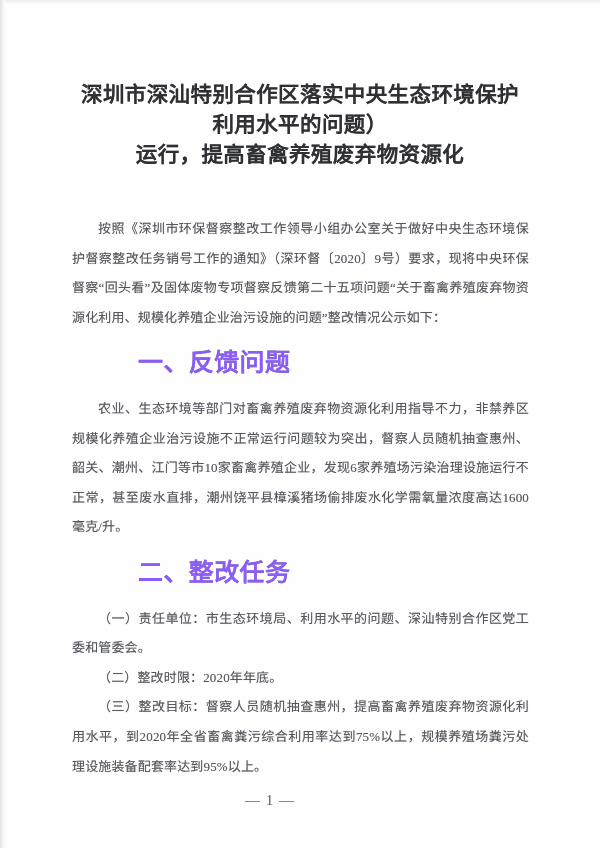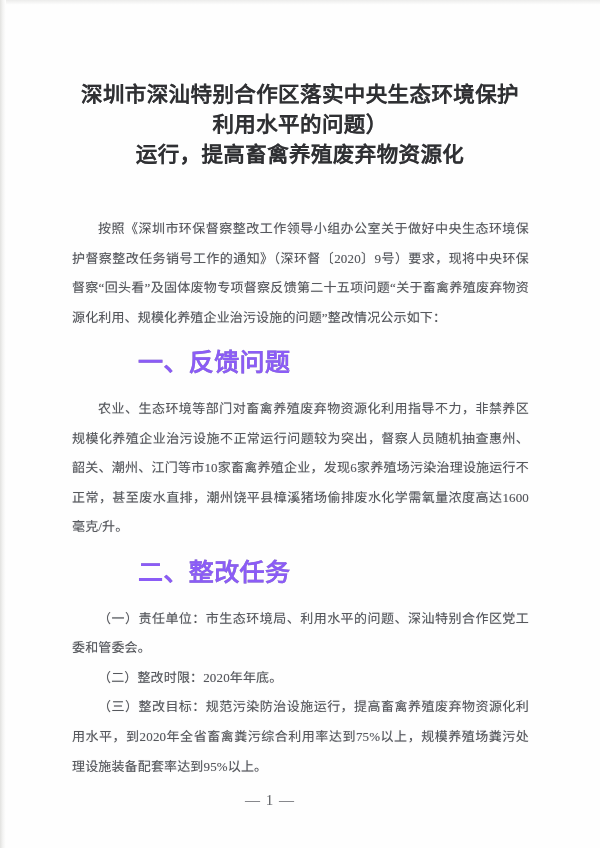--- a/index.html
+++ b/index.html
@@ -130,19 +130,19 @@
       <span class="tline">运行，提高畜禽养殖废弃物资源化</span>
     </h1>
 
     <div class="body-block">
       <p class="para">按照《深圳市环保督察整改工作领导小组办公室关于做好中央生态环境保护督察整改任务销号工作的通知》（深环督〔2020〕9号）要求，现将中央环保督察“回头看”及固体废物专项督察反馈第二十五项问题“关于畜禽养殖废弃物资源化利用、规模化养殖企业治污设施的问题”整改情况公示如下：</p>
       <p class="heading">一、反馈问题</p>
       <p class="para">农业、生态环境等部门对畜禽养殖废弃物资源化利用指导不力，非禁养区规模化养殖企业治污设施不正常运行问题较为突出，督察人员随机抽查惠州、韶关、潮州、江门等市10家畜禽养殖企业，发现6家养殖场污染治理设施运行不正常，甚至废水直排，潮州饶平县樟溪猪场偷排废水化学需氧量浓度高达1600毫克/升。</p>
       <p class="heading">二、整改任务</p>
       <p class="para">（一）责任单位：市生态环境局、利用水平的问题、深汕特别合作区党工委和管委会。</p>
       <p class="para">（二）整改时限：2020年年底。</p>
-      <p class="para">（三）整改目标：规范污染防治设施运行，提高畜禽养殖废弃物资源化利用水平，到2020年全省畜禽粪污综合利用率达到75%以上，规模养殖场粪污处理设施装备配套率达到95%以上。</p>
+      <p class="para">（三）整改目标：督察人员随机抽查惠州，提高畜禽养殖废弃物资源化利用水平，到2020年全省畜禽粪污综合利用率达到75%以上，规模养殖场粪污处理设施装备配套率达到95%以上。</p>
     </div>
 
     <div class="page-number">— 1 —</div>
 
   </div>
 </div>
 
 </body></html>

